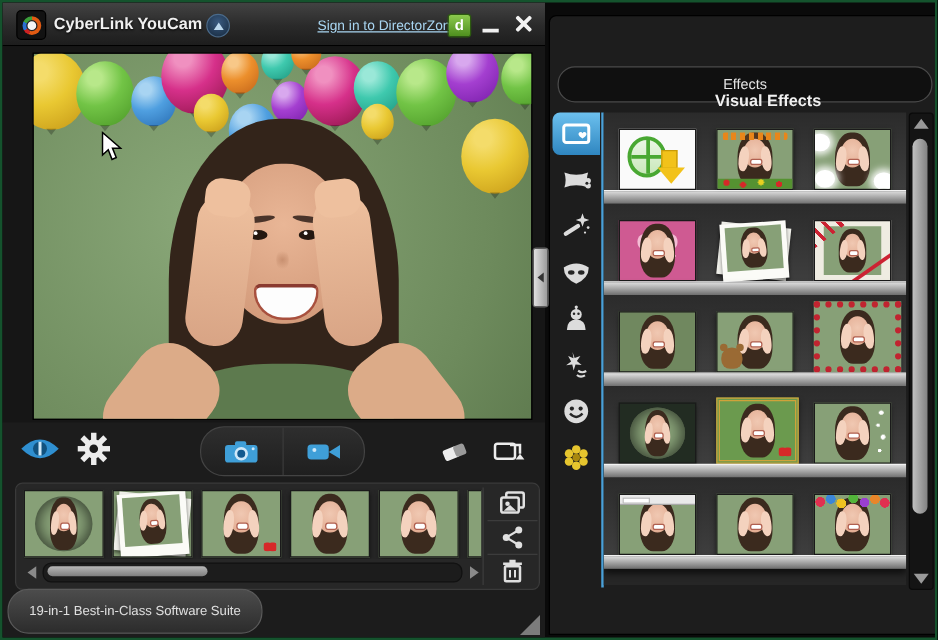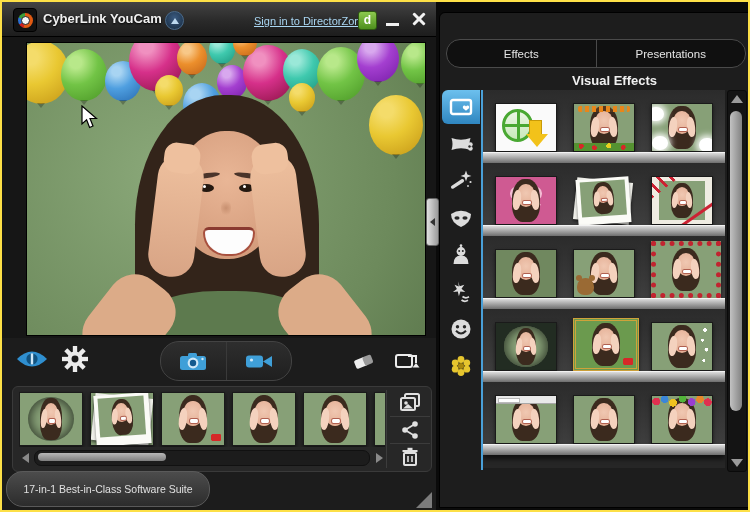--- a/index.html
+++ b/index.html
@@ -1,17 +1,17 @@
 <!DOCTYPE html>
 <html><head>
 <meta charset="utf-8">
 <style>
   html,body{margin:0;padding:0;background:#000;}
   #app{position:relative;width:750px;height:512px;background:#0a0a0a;overflow:hidden;
-       font-family:"Liberation Sans",sans-serif;border:2px solid #fde047;box-sizing:border-box;}
+       font-family:"Liberation Sans",sans-serif;border:2px solid #14532d;box-sizing:border-box;}
 
   
   #main-win{position:absolute;left:0;top:0;width:434px;height:508px;background:#1c1c1c;}
   #titlebar{position:absolute;left:0;top:0;width:100%;height:34px;
             background:linear-gradient(#434343,#2a2a2a 55%,#1d1d1d);border-bottom:1px solid #000;}
   #logo{position:absolute;left:11px;top:6px;width:22px;height:22px;border-radius:4px;
         background:#121212;border:1px solid #000;display:flex;align-items:center;justify-content:center;}
   #logo .ring{width:15px;height:15px;border-radius:50%;
         background:conic-gradient(#e05a12 0 55%,#cc2222 55% 66%,#2b6fd0 66% 82%,#3a9e3a 82% 100%);
         display:flex;align-items:center;justify-content:center;}
@@ -108,21 +108,21 @@
         background:linear-gradient(#4c4c4c,#2c2c2c);border:1px solid #5a5a5a;cursor:pointer;
         display:flex;flex-direction:column;align-items:center;justify-content:center;}
   #status-ad div{font-size:10.5px;color:#e0e0e0;line-height:13px;white-space:nowrap;}
   .grip{position:absolute;width:0;height:0;border-left:16px solid transparent;
         border-bottom:16px solid #7c7c7c;cursor:nwse-resize;}
   #main-grip{left:414px;top:490px;}
 
   
   #panel{position:absolute;left:437px;top:10px;width:311px;height:496px;background:#1d1d1d;
         border:1px solid #000;border-radius:6px 0 0 0;box-sizing:border-box;}
-  #tabbar{position:absolute;left:6px;top:26px;width:298px;height:27px;background:#101010;
+  #tabbar{position:absolute;left:6px;top:40px;width:298px;height:27px;background:#101010;
         border:1px solid #4a4a4a;border-radius:14px;display:flex;overflow:hidden;}
   .tab{flex:1;display:flex;align-items:center;justify-content:center;font-size:11.5px;color:#e5e5e5;
         cursor:pointer;}
   .tab + .tab{border-left:1px solid #4a4a4a;}
   #panel-title{position:absolute;left:0;top:60px;width:100%;text-align:center;font-size:13px;
         font-weight:bold;color:#f0f0f0;margin-left:20px;}
   
   #cat-strip{position:absolute;left:2px;top:77px;width:40px;height:380px;}
   .cat{position:relative;width:38px;height:34px;margin-bottom:3px;display:flex;align-items:center;
         justify-content:center;cursor:pointer;}
@@ -436,30 +436,29 @@
             <rect x="3" y="6" width="12" height="12" rx="1" fill="none" stroke="#e0e0e0" stroke-width="2"></rect>
             <line x1="1.5" y1="4" x2="16.5" y2="4" stroke="#e0e0e0" stroke-width="2"></line>
             <rect x="6.5" y="0.8" width="5" height="2.6" fill="#e0e0e0"></rect>
             <line x1="7" y1="9" x2="7" y2="15" stroke="#e0e0e0" stroke-width="1.6"></line>
             <line x1="11" y1="9" x2="11" y2="15" stroke="#e0e0e0" stroke-width="1.6"></line>
           </svg>
       </div>
     </div>
 
     <div id="status-ad">
-      <div>17-in-1 Best-in-Class Software Suite</div>
+      <div>19-in-1 Best-in-Class Software Suite</div>
     </div>
     <div id="main-grip" class="grip"></div>
   </div>
 
   <div id="panel">
 
     <div id="tabbar">
         <div class="tab">Effects</div>
-        <div class="tab">Presentations</div>
       </div>
     <div id="panel-title">Visual Effects</div>
     <div id="cat-strip">
         <div class="cat sel">
           <svg width="24" height="24" viewBox="0 0 24 24">
             <rect x="2" y="5" width="20" height="14" rx="2" fill="none" stroke="#ffffff" stroke-width="2.4"></rect>
             <path d="M17 11.6 c-.9-1.7-3.2-1-3.2.7 0 1.3 1.7 2.1 3.2 3.4 1.5-1.3 3.2-2.1 3.2-3.4 0-1.7-2.3-2.4-3.2-.7Z" fill="#ffffff"></path>
           </svg>
         </div>
         <div class="cat">

